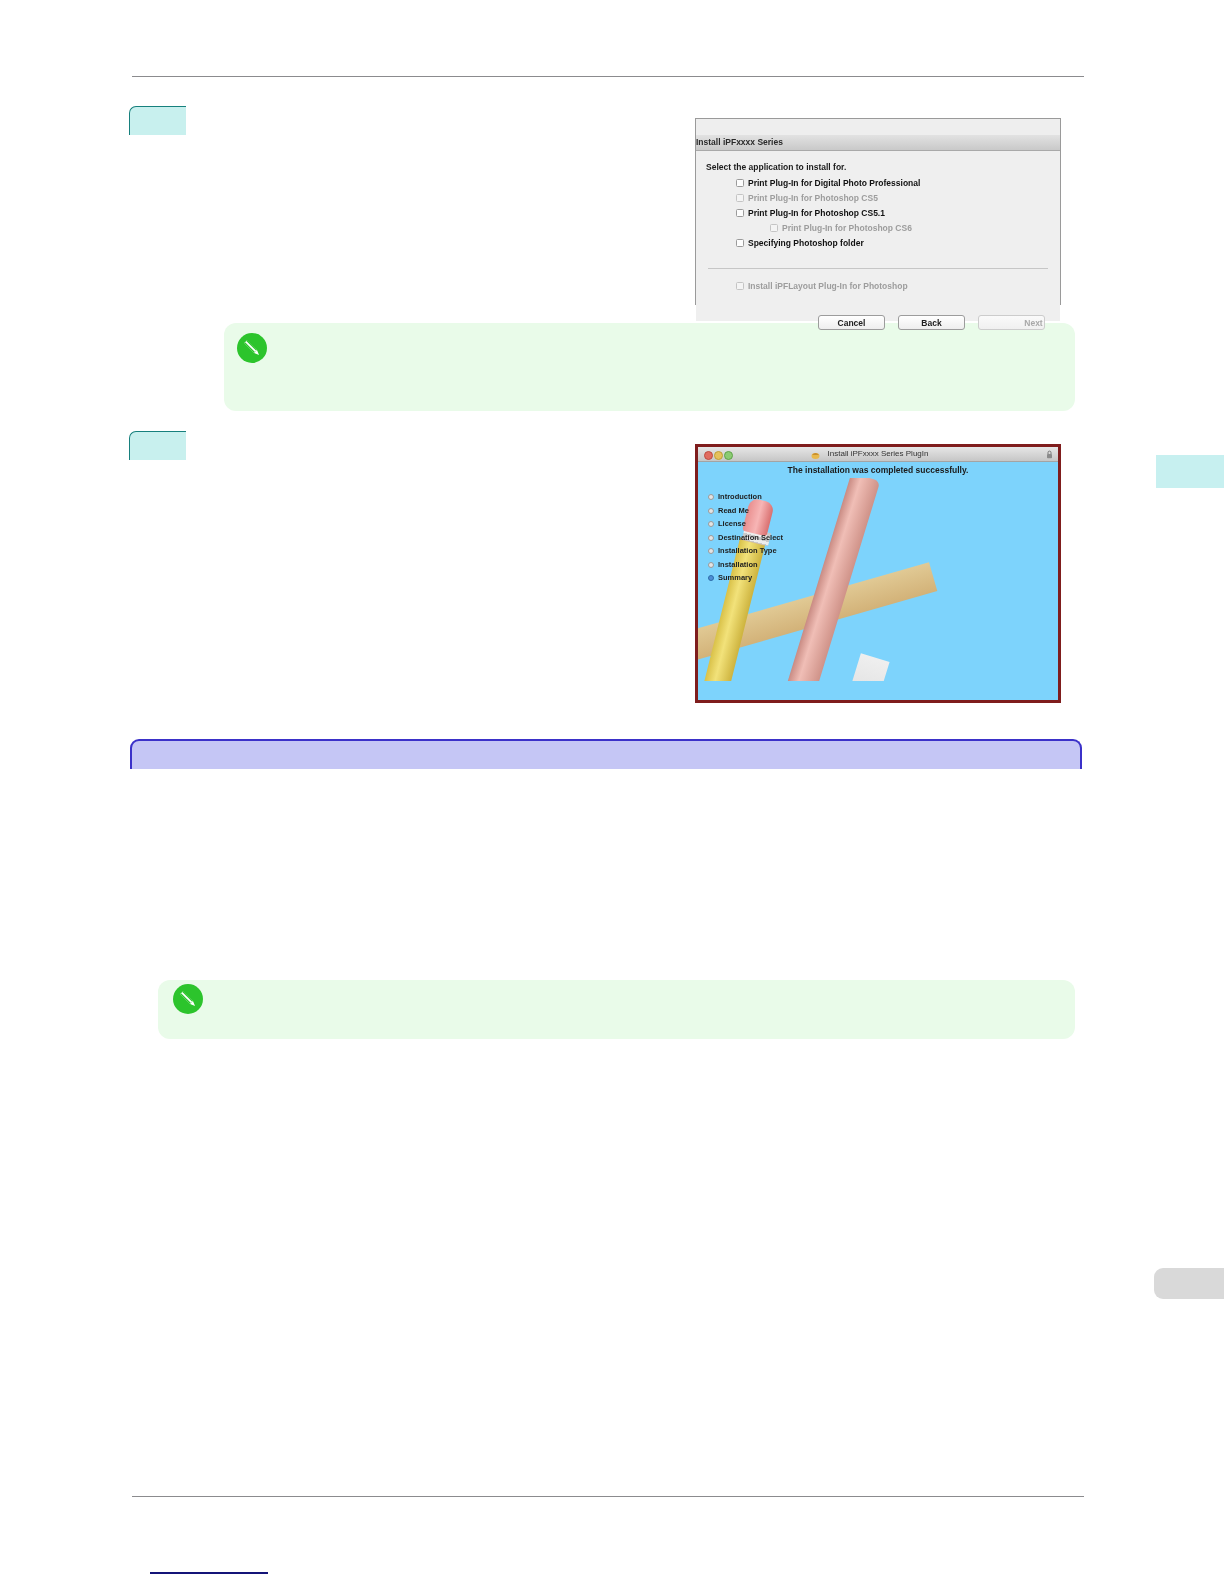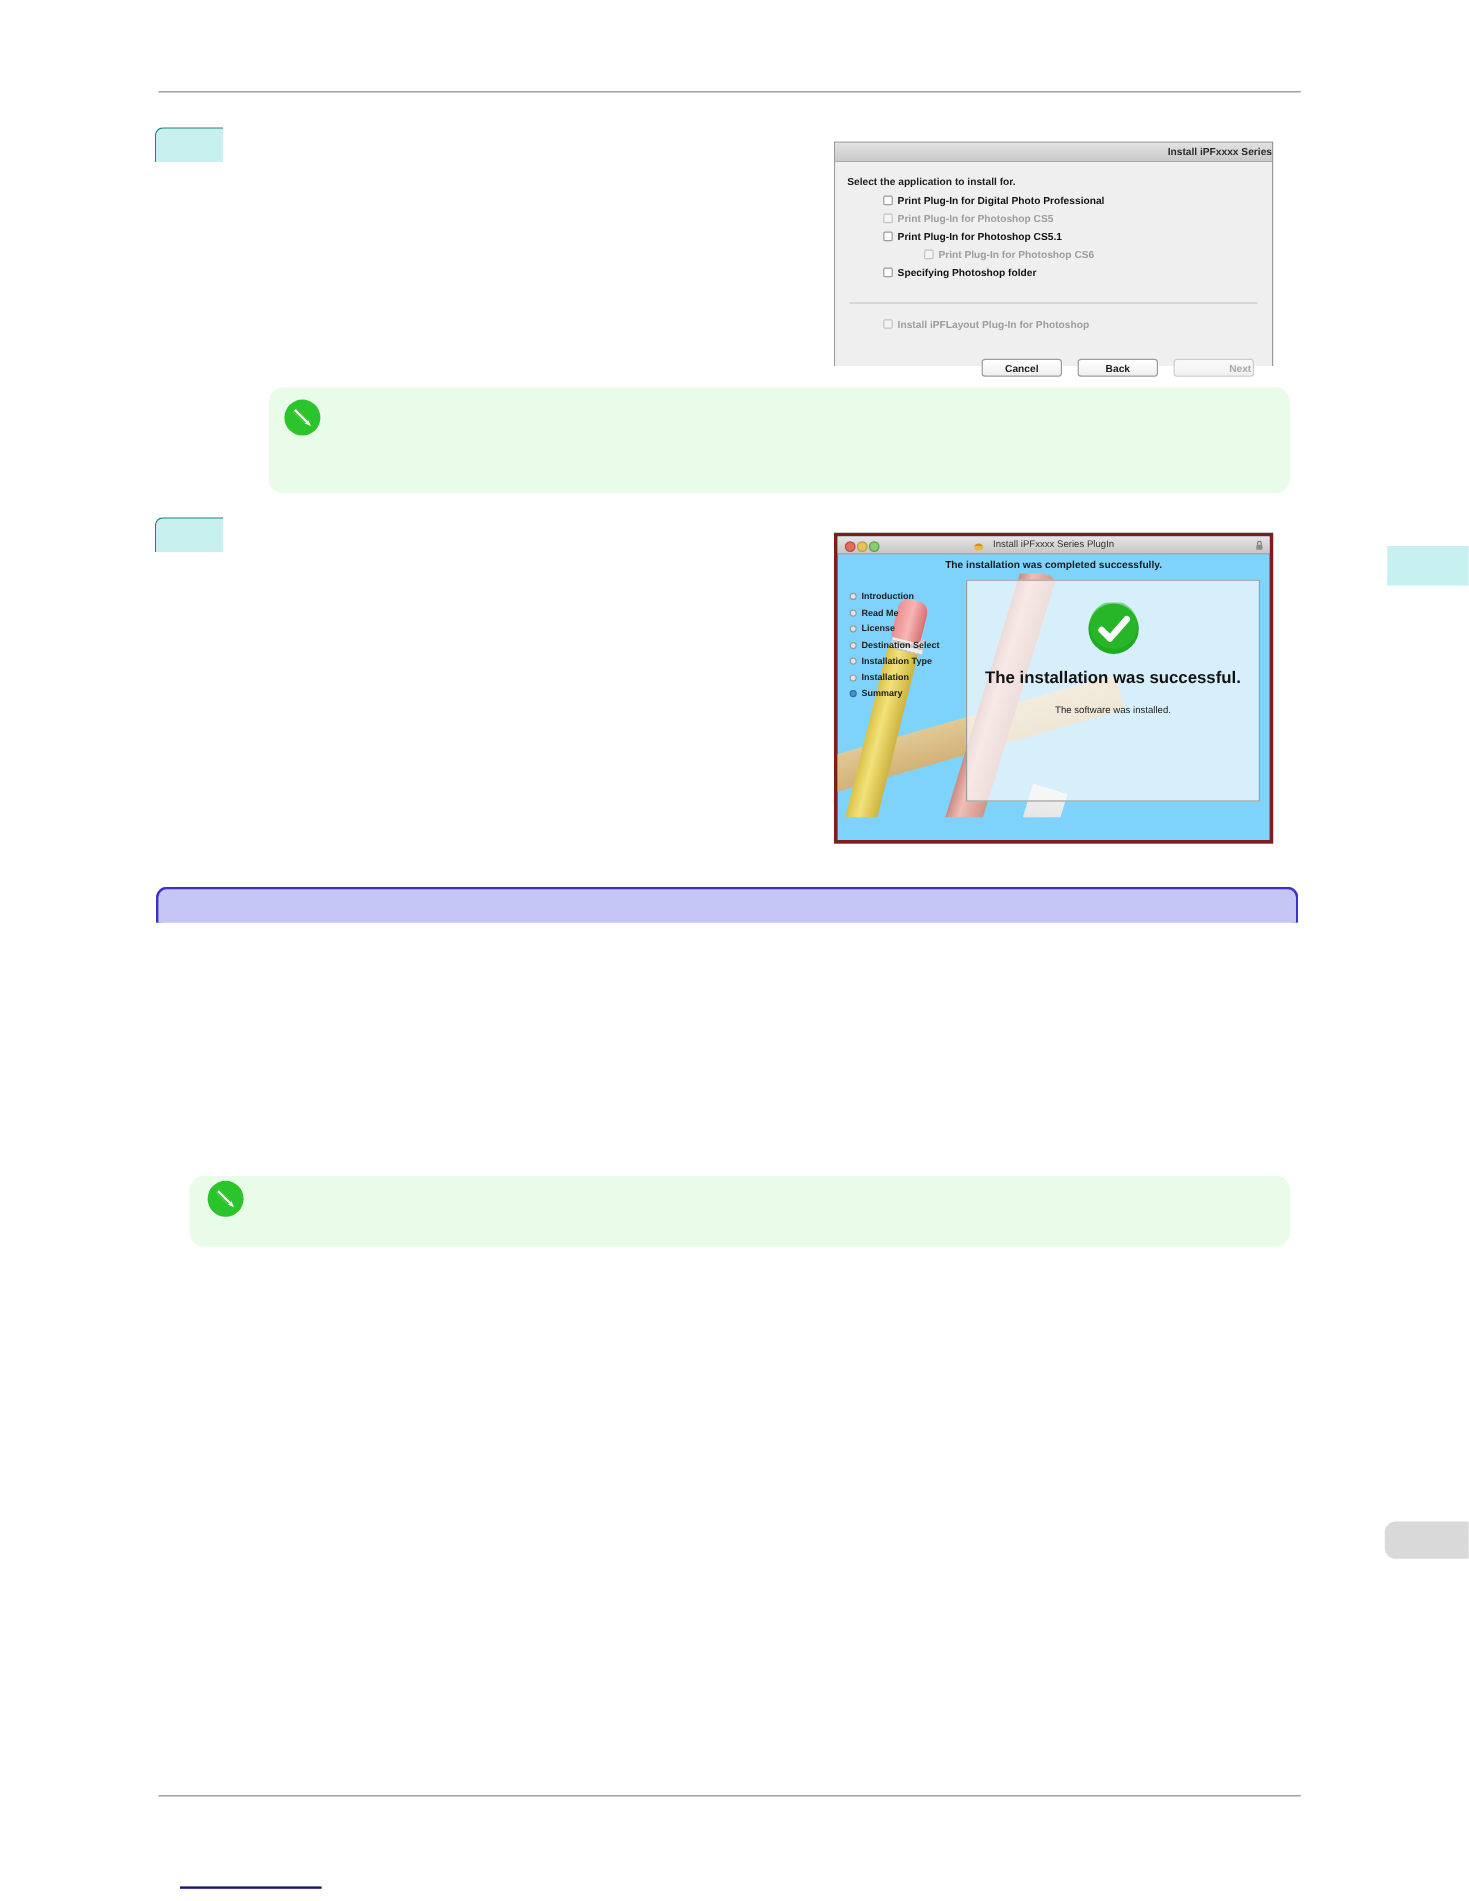--- a/index.html
+++ b/index.html
@@ -145,25 +145,26 @@
     height: 187px;
     background: #eeeeee;
     border: 1px solid #9a9a9a;
     box-sizing: border-box;
     font-size: 8px;
   }
   .dlg1-titlebar {
     height: 15px;
     background: linear-gradient(to bottom, #e2e2e2, #c9c9c9);
     border-bottom: 1px solid #a9a9a9;
-    text-align: right;
+    text-align: left;
     line-height: 15px;
     font-size: 8.5px;
     font-weight: bold;
     color: #2a2a2a;
+    margin-top: 16px;
   }
   .dlg1-body {
     position: relative;
     background: #efefef;
     height: 170px;
   }
   .dlg1-prompt {
     position: absolute;
     left: 10px;
     top: 11px;
@@ -548,26 +549,15 @@
         <span class="step-dot"></span><span>Installation Type</span>
       </div>
       <div class="step-item">
         <span class="step-dot"></span><span>Installation</span>
       </div>
       <div class="step-item current">
         <span class="step-dot"></span><span>Summary</span>
       </div>
     </div>
 
-    <div class="dlg2-panel">
-      <span class="success-check">
-        <svg width="44" height="44" viewBox="0 0 44 44">
-          <circle cx="22" cy="22" r="21" fill="#1faa22"></circle>
-          <circle cx="22" cy="19" r="20" fill="#2cbf2c" opacity=".55"></circle>
-          <path d="M12 23 L19 30 L33 14" stroke="#ffffff" stroke-width="5.5" fill="none" stroke-linecap="round" stroke-linejoin="round"></path>
-        </svg>
-      </span>
-      <div class="success-title">The installation was successful.</div>
-      <div class="success-sub">The software was installed.</div>
-    </div>
   </div>
 
 </div>
 
 </body></html>

